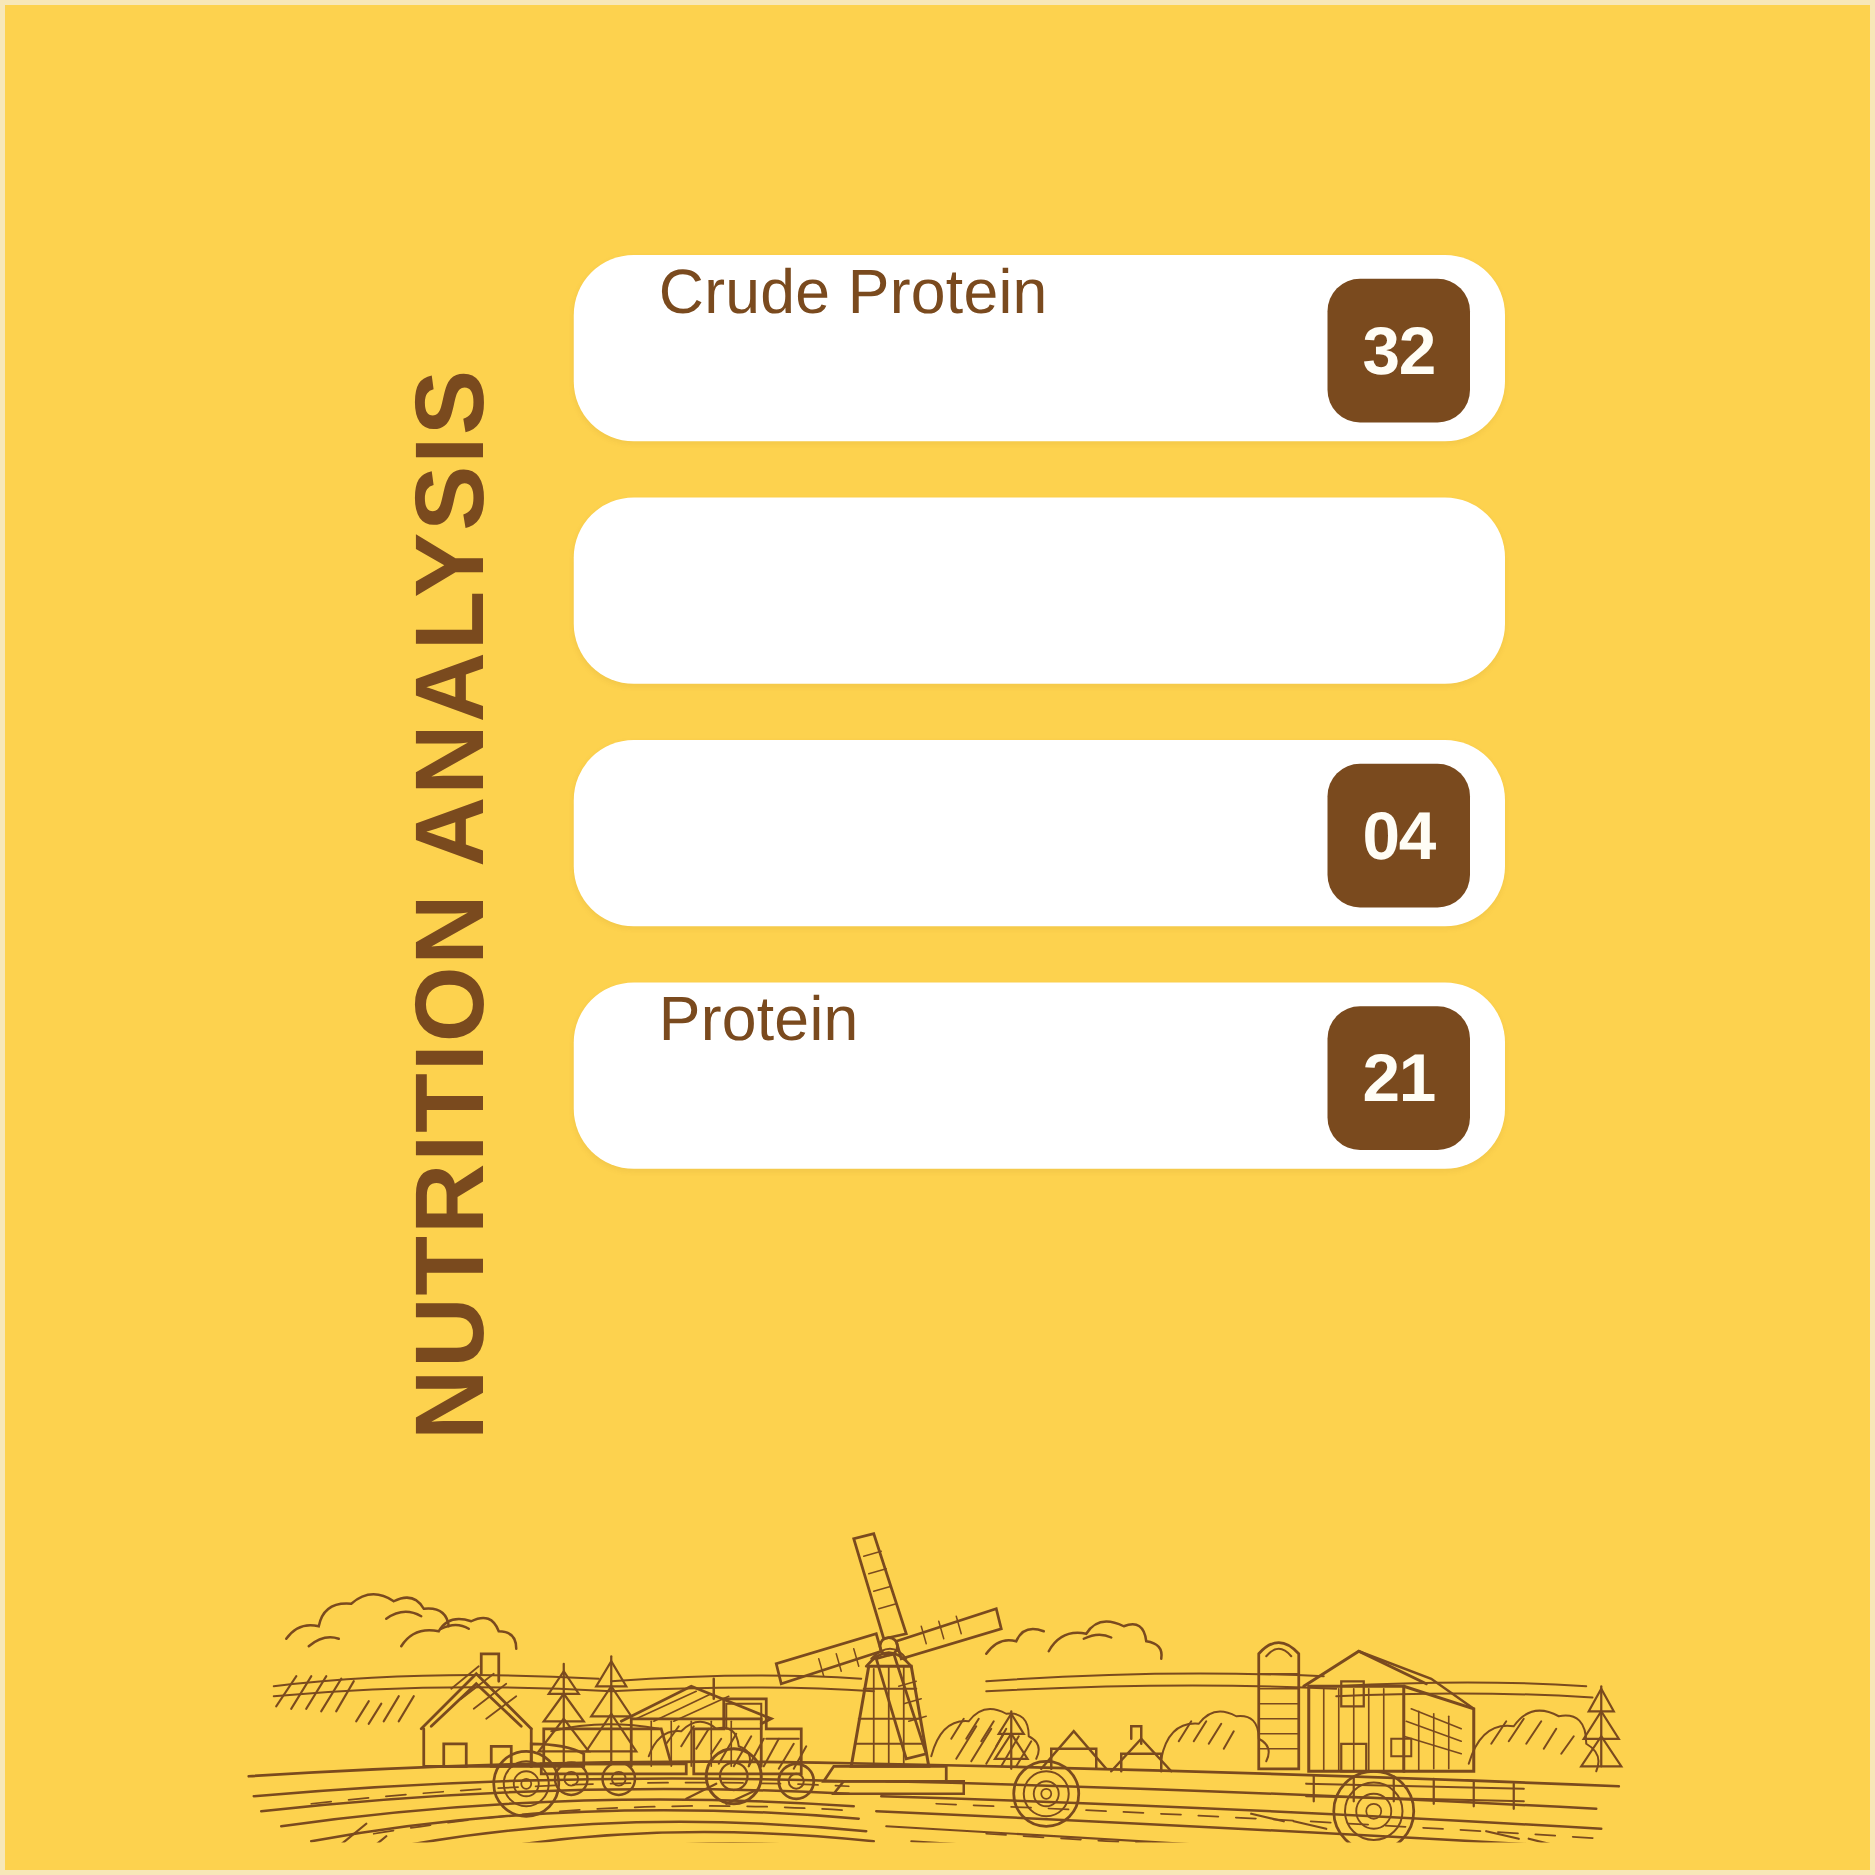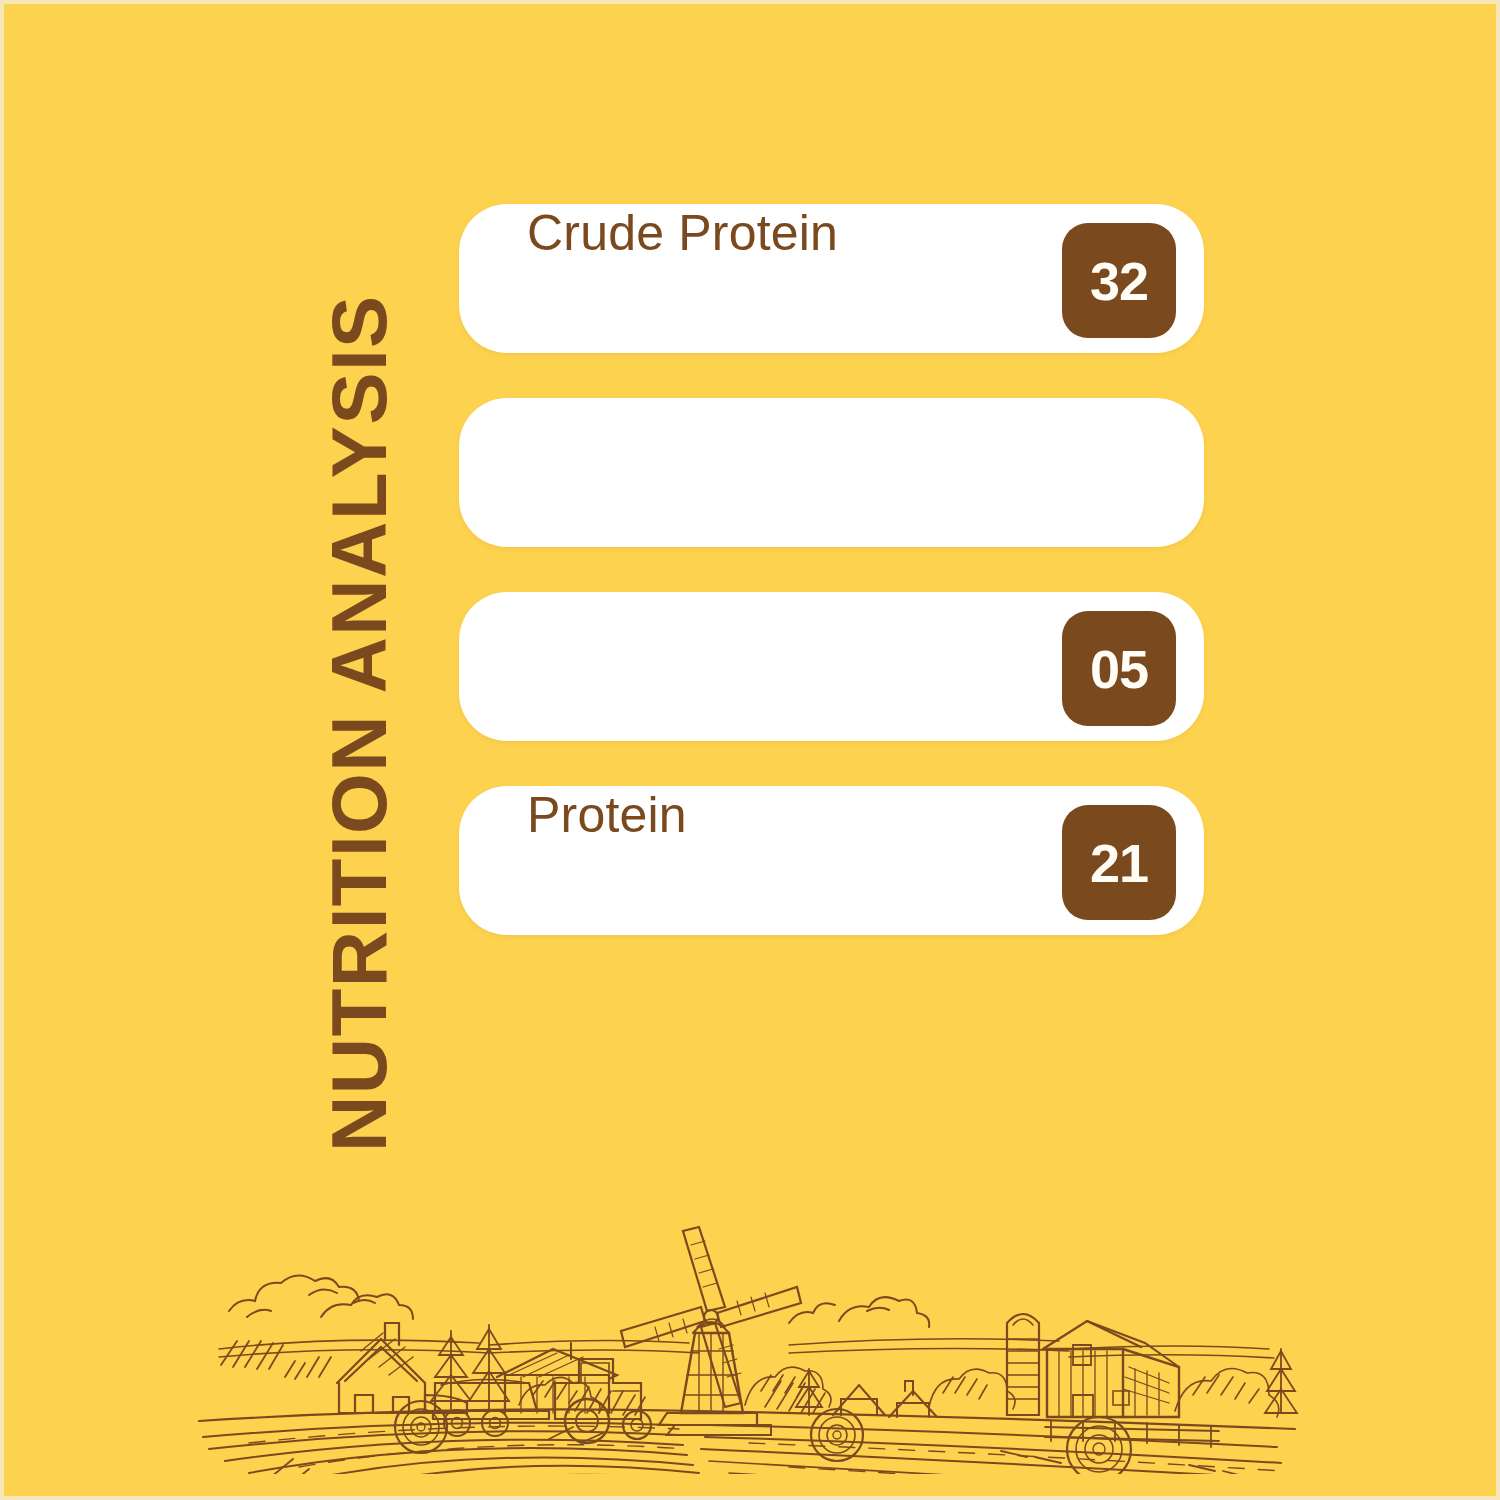--- a/index.html
+++ b/index.html
@@ -126,21 +126,21 @@
         <span class="badge-value">32</span>
       </span>
     </div>
 
     <div class="nutrient-row">
     </div>
 
 
     <div class="nutrient-row">
       <span class="nutrient-badge">
-        <span class="badge-value">05</span>
+        <span class="badge-value">04</span>
       </span>
     </div>
 
     <div class="nutrient-row">
       <span class="nutrient-label">Protein</span>
       <span class="nutrient-badge">
         <span class="badge-value">21</span>
       </span>
     </div>
 

